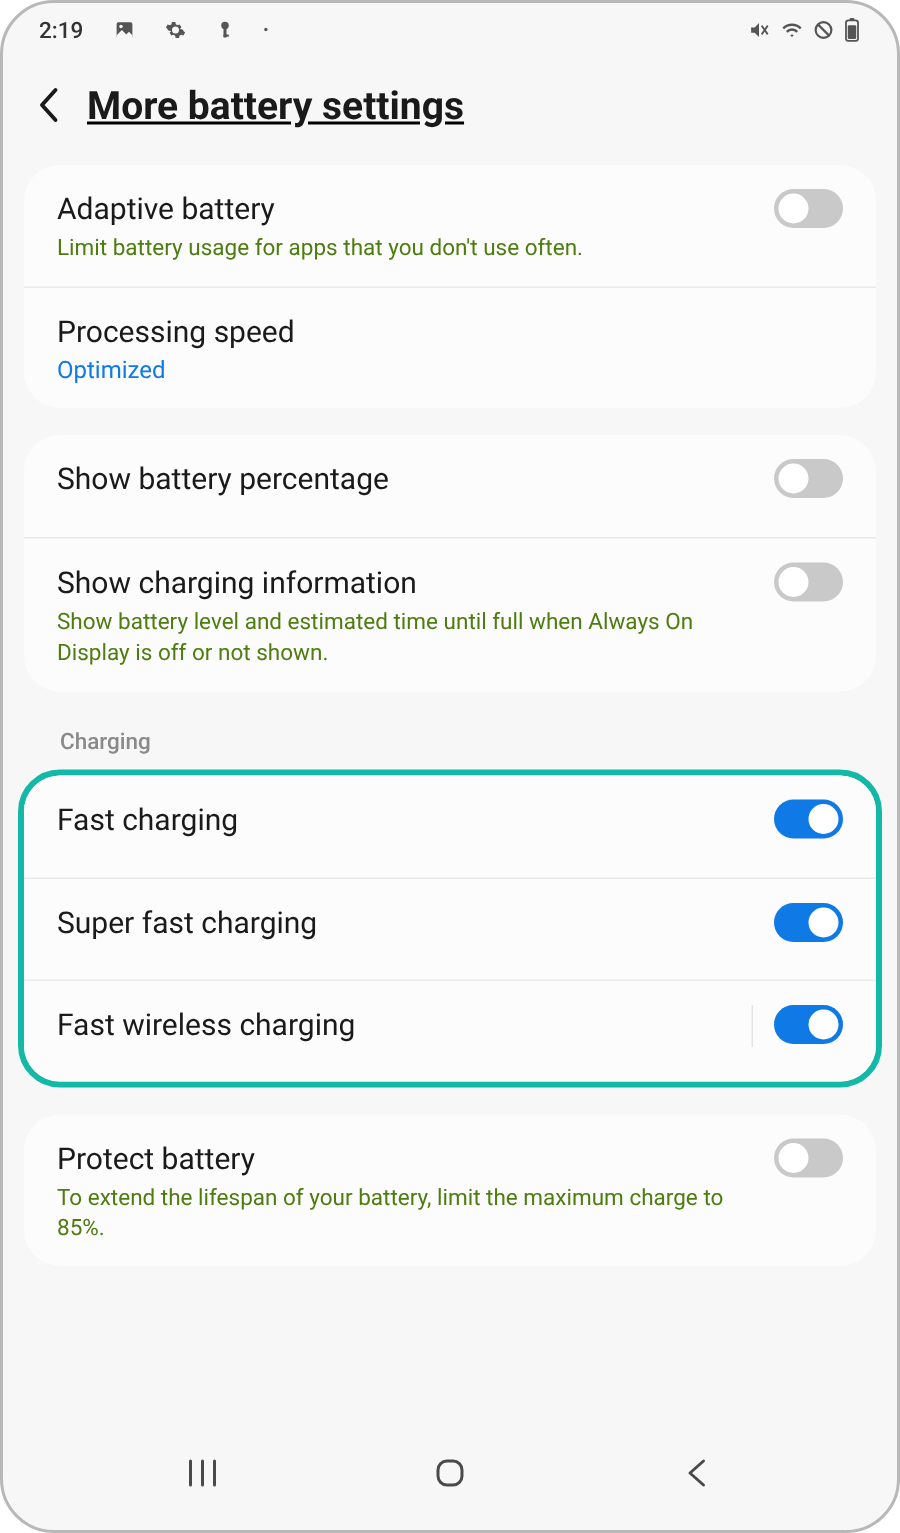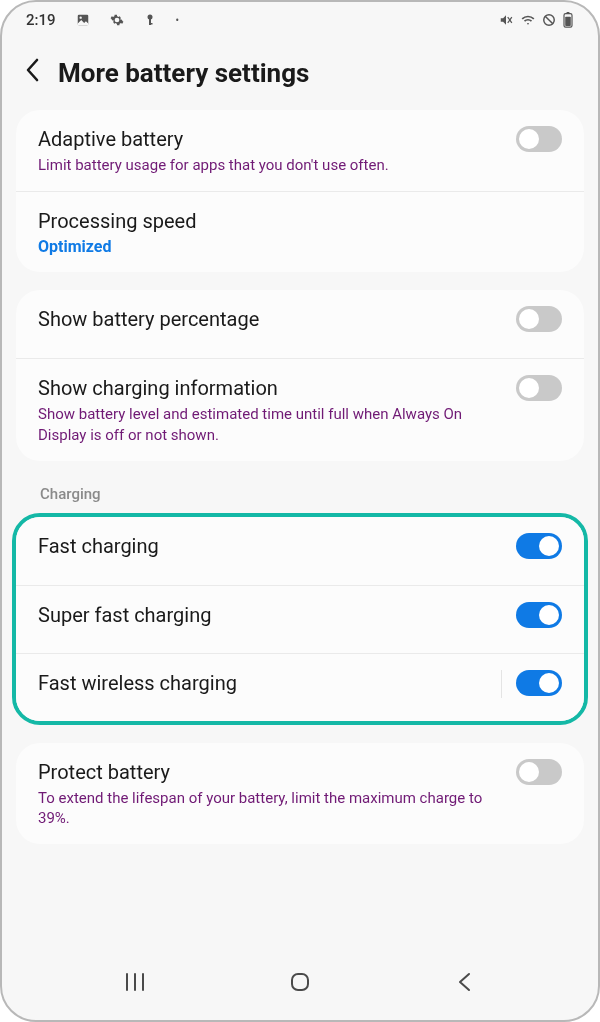--- a/index.html
+++ b/index.html
@@ -26,23 +26,24 @@
     padding: 0 24px;
     font-size: 15px;
     color: #333;
     font-weight: 500;
   }
   .status-left { display: flex; gap: 20px; }
   .status-right { display: flex; align-items: center; gap: 6px; }
   .status-icon { display: inline-flex; align-items: center; }
   .header {
     display: flex;
-    align-items: flex-end;
+    align-items: flex-start;
     padding: 18px 22px 22px 22px;
     gap: 16px;
+    text-decoration: underline;
   }
   .back-chevron { width: 18px; height: 28px; flex-shrink: 0; }
   .page-title {
     font-size: 26px;
     font-weight: 700;
     color: #1a1a1a;
   }
   .content {
     padding: 0 14px;
     overflow-y: auto;
@@ -63,28 +64,28 @@
   .row + .row { border-top: 1px solid #eaeaea; }
   .row-text { flex: 1; padding-right: 12px; }
   .row-title {
     font-size: 20px;
     color: #1a1a1a;
     font-weight: 400;
     line-height: 1.35;
   }
   .row-sub {
     font-size: 15px;
-    color: #701a75;
+    color: #4d7c0f;
     line-height: 1.35;
     margin-top: 2px;
   }
   .row-value {
     font-size: 16px;
     color: #0f7ae5;
-    font-weight: 700;
+    font-weight: 400;
     margin-top: 2px;
   }
   .section-label {
     font-size: 15px;
     color: #8a8a8a;
     padding: 6px 24px 10px 24px;
     font-weight: 500;
   }
   .toggle {
     width: 46px;
@@ -265,21 +266,21 @@
             <div class="toggle on">
               <div class="knob"></div>
             </div>
           </div>
         </div>
       </div>
       <div class="card">
         <div class="row">
           <div class="row-text">
             <div class="row-title">Protect battery</div>
-            <div class="row-sub">To extend the lifespan of your battery, limit the maximum charge to 39%.</div>
+            <div class="row-sub">To extend the lifespan of your battery, limit the maximum charge to 85%.</div>
           </div>
           <div class="toggle off">
             <div class="knob"></div>
           </div>
         </div>
       </div>
     </div>
 
   <div class="nav-bar">
     <div class="nav-btn">

